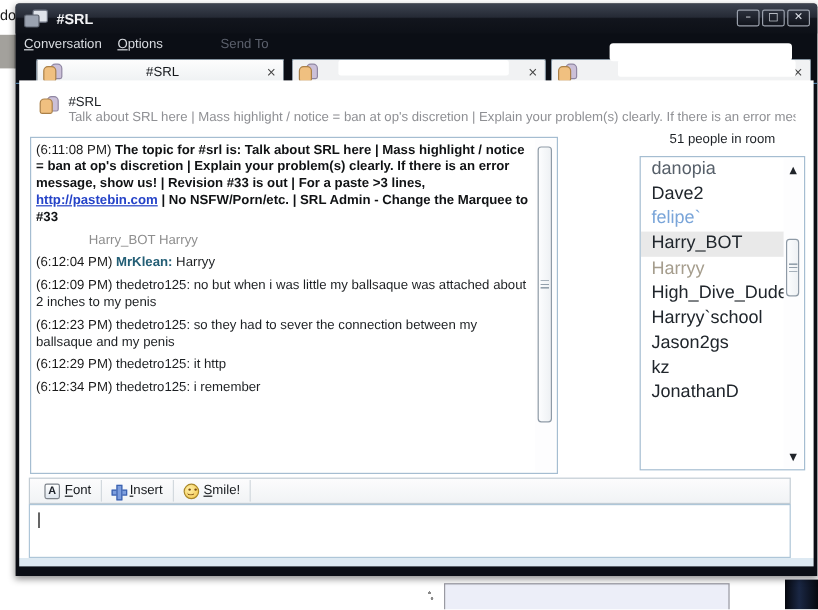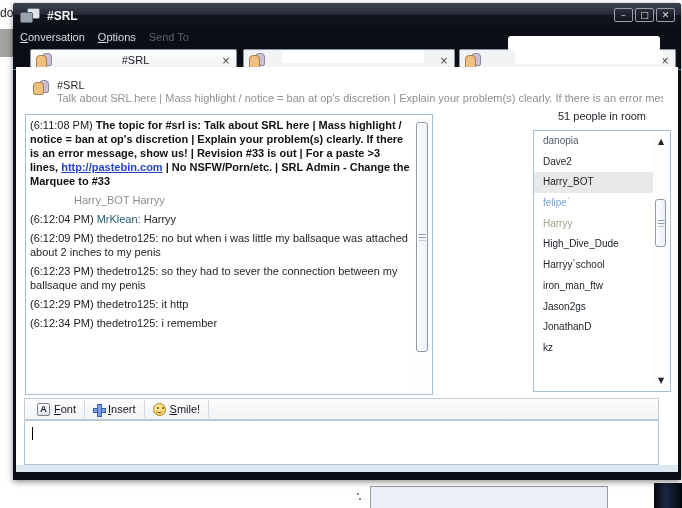--- a/index.html
+++ b/index.html
@@ -28,21 +28,21 @@
   .chat-bubbles-icon::after{content:"";position:absolute;left:0;top:4px;width:11px;height:9px;background:#9aa2b0;border:1px solid #5a606c;border-radius:2px;}
   .win-controls{position:absolute;right:6px;top:5px;display:flex;gap:2px;}
   .win-btn{width:19px;height:14px;background:linear-gradient(180deg,#2b303c,#11141c);
            border:1px solid #9aa0ac;border-radius:2px;color:#dde1e8;font-size:9px;line-height:12px;
            text-align:center;font-family:"DejaVu Sans",sans-serif;cursor:default;}
 
   
   .menubar{position:absolute;left:0;top:25px;right:0;height:18px;display:flex;gap:13px;
            padding-left:7px;align-items:center;}
   .menu-item{color:#d8dbe0;font-size:11px;}
-  .menu-item.disabled{color:#5b606c;}
+  .menu-item.disabled{color:#5b606c;margin-left:35px;}
   .menu-item u{text-decoration:underline;}
 
   
   .tabbar{position:absolute;left:0;top:43px;right:0;height:24px;border-bottom:1px solid #4f7ca3;}
   .tab{position:absolute;top:3px;height:21px;background:linear-gradient(180deg,#fdfdfd,#edf0f2);
        border:1px solid #8795a1;border-bottom:none;border-radius:2px 2px 0 0;display:flex;align-items:center;}
   .tab:nth-child(1){left:17px;width:207px;}
   .tab:nth-child(2){left:230px;width:212px;background:#f1f2f3;}
   .tab:nth-child(3){left:446px;width:217px;background:#f1f2f3;}
   .tab-label{flex:1;text-align:center;font-size:11px;color:#15181c;}
@@ -59,41 +59,41 @@
   .window-inner{position:absolute;left:3px;top:64px;width:662px;height:398px;background:#fff;}
   .bottom-strip{position:absolute;left:3px;top:462px;width:662px;height:7px;background:#dde9f2;}
 
   .chan-header-icon{position:absolute;left:17px;top:13px;width:22px;height:19px;}
   .chan-header-icon .people-icon{transform:scale(1.25);transform-origin:top left;margin:0;}
   .chan-title{position:absolute;left:41px;top:12px;font-size:11px;color:#1d2126;}
   .chan-topic{position:absolute;left:41px;top:25px;width:606px;font-size:11px;color:#8f9094;
               white-space:nowrap;overflow:hidden;}
 
   
-  .msg-area{position:absolute;left:9px;top:47px;width:408px;height:281px;border:1px solid #a5bdd1;background:#fff;}
+  .msg-area{position:absolute;left:9px;top:47px;width:440px;height:281px;border:1px solid #a5bdd1;background:#fff;}
   .msg-list{position:absolute;left:4px;top:3px;right:22px;bottom:2px;overflow:hidden;
             font-size:11px;line-height:14px;color:#1a1a1a;}
   .msg{margin-bottom:5px;}
   .t{color:#1a1a1a;}
   .seg-b{font-weight:bold;color:#101214;}
   .seg-l{font-weight:bold;color:#2543c8;text-decoration:underline;}
-  .seg-n{font-weight:normal;color:#235e75;}
+  .seg-n{font-weight:bold;color:#235e75;}
   .seg-p{color:#1d2023;}
   .seg-g{font-weight:normal;color:#8e8e8e;padding-left:44px;}
   .msg-scroll{position:absolute;top:1px;right:1px;bottom:1px;width:17px;background:#fdfdfe;}
   .msg-thumb{position:absolute;left:2px;top:6px;width:12px;height:230px;border:1px solid #8e9aa6;
              border-radius:3px;background:linear-gradient(90deg,#fcfdfe,#eef1f4);}
   .thumb-grip{position:absolute;left:50%;top:50%;width:7px;height:7px;transform:translate(-50%,-50%);
               background:repeating-linear-gradient(180deg,#93a0ac 0,#93a0ac 1px,transparent 1px,transparent 3px);}
 
   
   .roster-header{position:absolute;left:517px;top:43px;width:138px;text-align:center;font-size:11px;color:#1d2126;}
   .roster-list{position:absolute;left:517px;top:63px;width:138px;height:262px;border:1px solid #a5bdd1;
                background:#fff;overflow:hidden;}
-  .user-row{height:20.7px;line-height:20.7px;padding-left:9px;font-size:10px;color:#20262c;
+  .user-row{height:20.7px;line-height:20.7px;padding-left:9px;font-size:15px;color:#20262c;
             width:120px;white-space:nowrap;overflow:hidden;}
   .user-row.selected{background:#e9e9e9;}
   .u-dim{color:#57606a;}
   .u-blue{color:#7aa5d9;}
   .u-idle{color:#a59d8d;}
   .roster-scroll{position:absolute;top:1px;right:1px;bottom:1px;width:16px;background:#fdfdfe;}
   .scroll-arrow{position:absolute;left:0;width:16px;text-align:center;font-size:8px;color:#20242a;
                 font-family:"DejaVu Sans",sans-serif;}
   .arrow-up{top:5px;}
   .arrow-down{bottom:5px;}
@@ -196,29 +196,28 @@
             <div class="thumb-grip"></div>
           </div>
         </div>
       </div>
 
       <div class="roster-header">51 people in room</div>
       <div class="roster-list">
         <div id="user-rows">
             <div class="user-row u-dim">danopia</div>
             <div class="user-row">Dave2</div>
+            <div class="user-row u-blue">felipe`</div>
             <div class="user-row  selected">Harry_BOT</div>
-            <div class="user-row u-blue">felipe`</div>
             <div class="user-row u-idle">Harryy</div>
             <div class="user-row">High_Dive_Dude</div>
             <div class="user-row">Harryy`school</div>
-            <div class="user-row">iron_man_ftw</div>
             <div class="user-row">Jason2gs</div>
+            <div class="user-row">kz</div>
             <div class="user-row">JonathanD</div>
-            <div class="user-row">kz</div>
           </div>
         <div class="roster-scroll">
           <div class="scroll-arrow arrow-up">▲</div>
           <div class="roster-thumb">
             <div class="thumb-grip"></div>
           </div>
           <div class="scroll-arrow arrow-down">▼</div>
         </div>
       </div>
 

